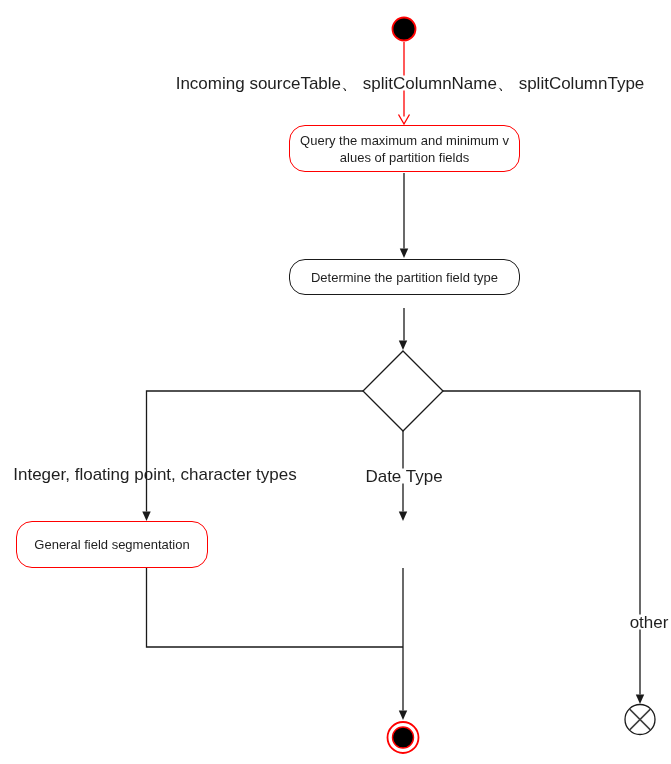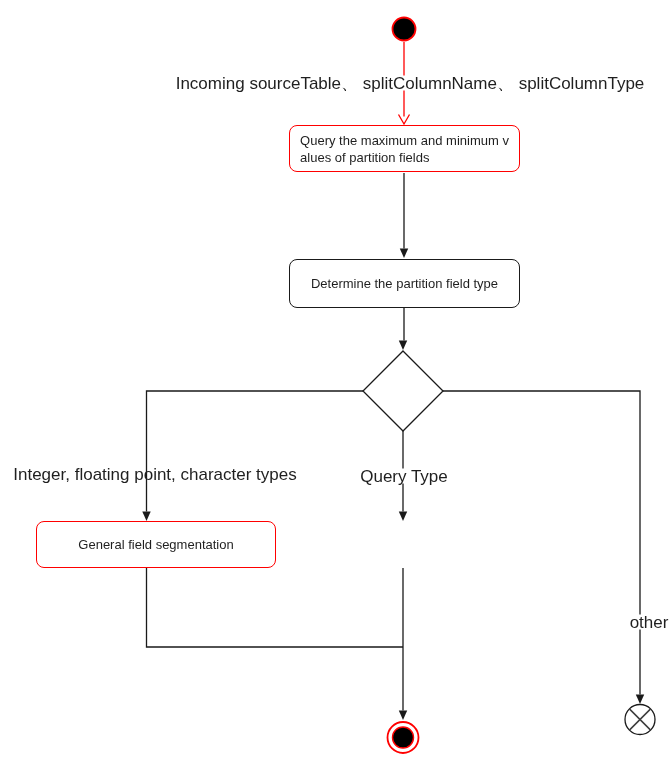--- a/index.html
+++ b/index.html
@@ -22,21 +22,21 @@
   .arrow-open-red{stroke:var(--accent-red);stroke-width:1.3;fill:none;}
   .shape{fill:#ffffff;stroke:var(--line-black);stroke-width:1.3;}
   .start-dot{fill:#000000;stroke:var(--accent-red);stroke-width:1.8;}
   .final-outer{fill:#ffffff;stroke:var(--accent-red);stroke-width:1.8;}
   .final-inner{fill:#000000;stroke:var(--accent-red);stroke-width:1.4;}
   .cross{stroke:#3d3d3d;stroke-width:1.5;fill:none;}
   
   .node-box{
     position:absolute;box-sizing:border-box;
     display:flex;align-items:center;justify-content:center;
-    border:1.4px solid var(--line-black);border-radius:8px;
+    text-align:center;border:1.4px solid var(--line-black);border-radius:16px;
     background:#ffffff;font-size:13px;line-height:17px;white-space:pre-line;
     padding:2px 6px;
   }
   .node-box.red{border-color:var(--accent-red);}
   .edge-label{
     position:absolute;transform:translate(-50%,-50%);
     font-size:17px;line-height:15px;background:#ffffff;
     padding:0 3px;white-space:nowrap;
   }
   .edge-label.no-bg{background:transparent;padding:0;margin-left:24px;}
@@ -78,27 +78,27 @@
     <path class="edge" d="M403 568 V710.5"></path>
     <polygon class="arrow" points="403,720 398.8,710.5 407.2,710.5"></polygon>
 
     <circle class="final-outer" cx="403" cy="737.5" r="15.5"></circle>
     <circle class="final-inner" cx="403" cy="737.5" r="10.5"></circle>
   </svg>
 
   <div class="node-box red" style="left:289px;top:125px;width:231px;height:47px">Query the maximum and minimum v
 alues of partition fields</div>
 
-  <div class="node-box" style="left:289px;top:259px;width:231px;height:49px">Determine the partition field type</div>
+  <div class="node-box" style="left:289px;top:259px;width:231px;height:36px">Determine the partition field type</div>
 
-  <div class="node-box red" style="left:36px;top:521px;width:240px;height:47px">General field segmentation</div>
+  <div class="node-box red" style="left:16px;top:521px;width:192px;height:47px">General field segmentation</div>
 
 
   <div class="edge-label" style="left:410px;top:83px">Incoming sourceTable、 splitColumnName、 splitColumnType</div>
 
   <div class="edge-label no-bg" style="left:131px;top:474px">Integer, floating point, character types</div>
 
-  <div class="edge-label" style="left:404px;top:476px">Query Type</div>
+  <div class="edge-label" style="left:404px;top:476px">Date Type</div>
 
   <div class="edge-label" style="left:649px;top:622px">other</div>
 
 
 </div>
 
 </body></html>

